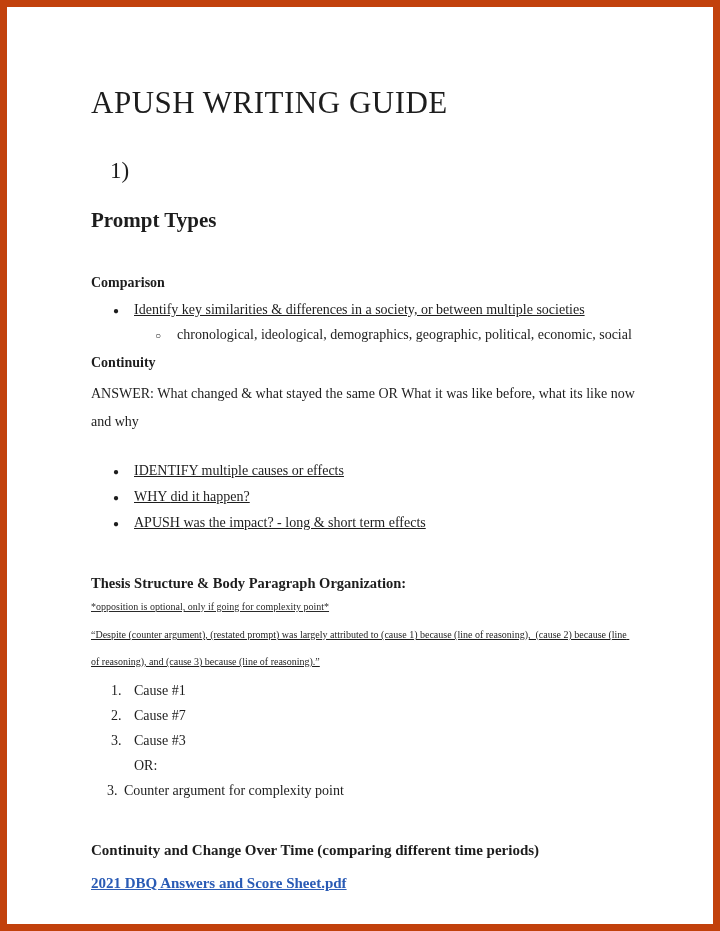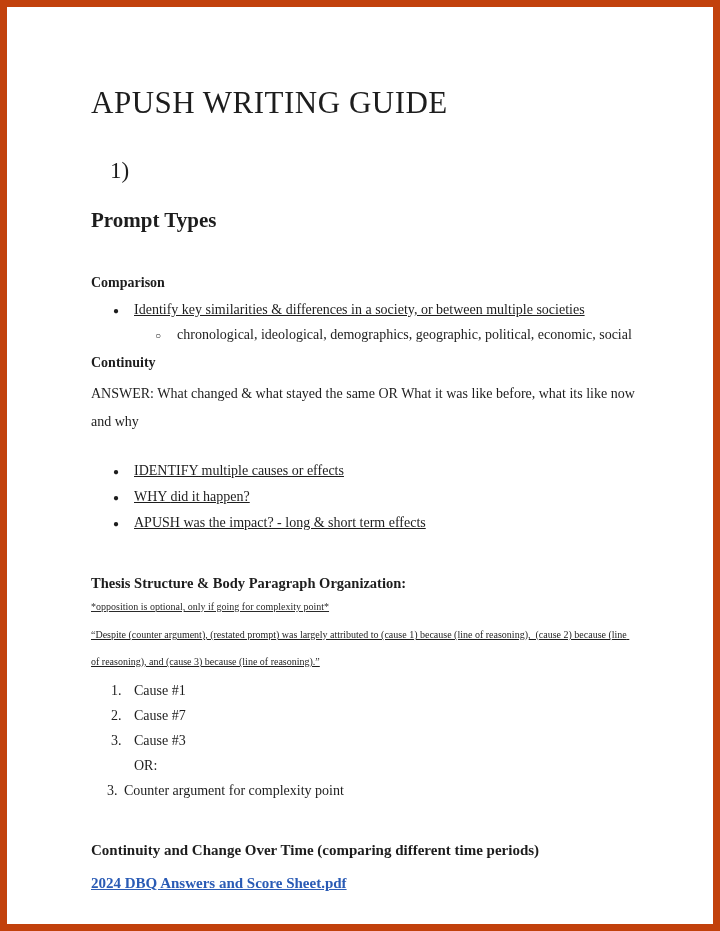--- a/index.html
+++ b/index.html
@@ -193,16 +193,16 @@
         <span>OR:</span>
       </li>
       <li class="alt-number">
         <span class="n-num">3.</span>
         <span>Counter argument for complexity point</span>
       </li>
     </ol>
 
     <div class="ccot-heading">Continuity and Change Over Time (comparing different time periods)</div>
 
-    <a class="pdf-link" style="color: rgb(42, 91, 181);">2024 DBQ Answers and Score Sheet.pdf</a>
+    <a class="pdf-link" style="color: rgb(42, 91, 181);">2021 DBQ Answers and Score Sheet.pdf</a>
 
   </div>
 </div>
 
 </body></html>

